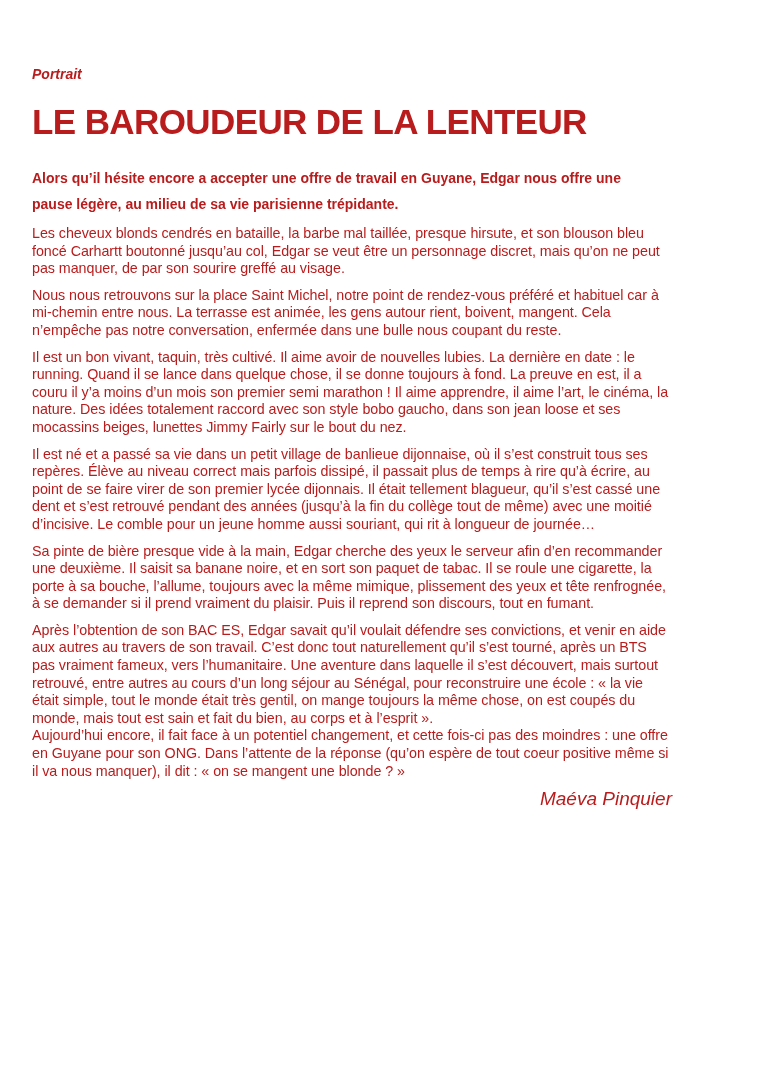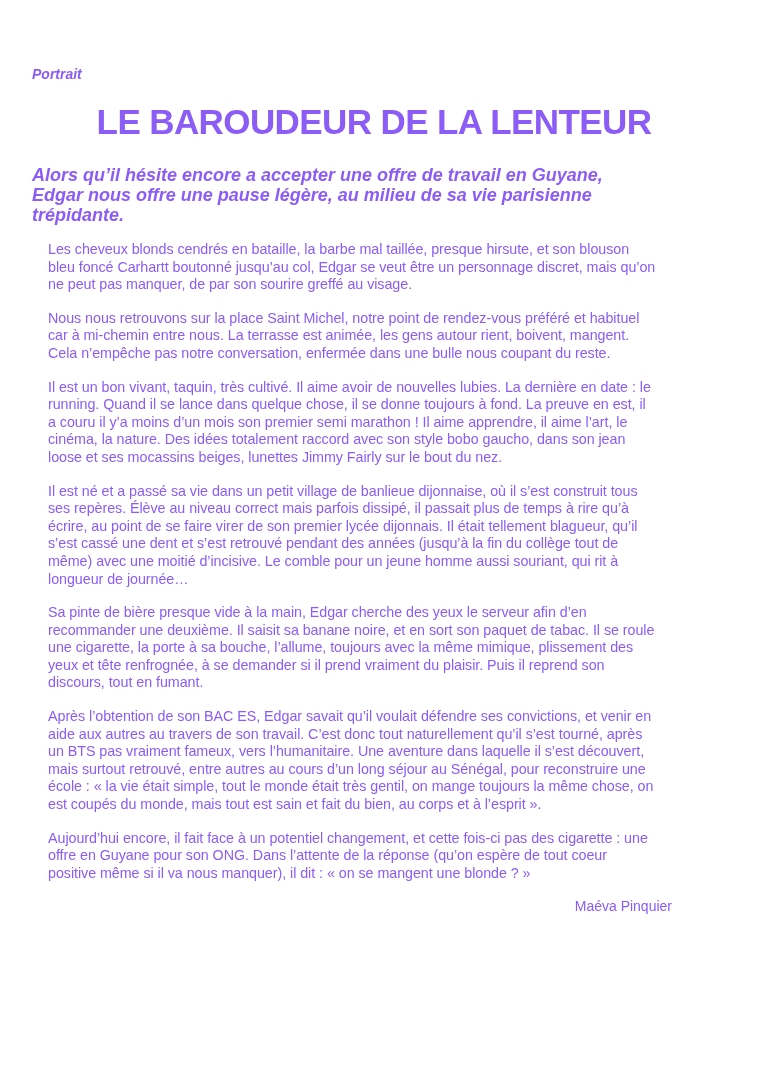--- a/index.html
+++ b/index.html
@@ -25,67 +25,66 @@
     font-weight: bold;
     font-style: italic;
     margin: 0;
   }
   .headline {
     font-size: 35px;
     line-height: 37px;
     font-weight: bold;
     letter-spacing: -0.6px;
     margin: 20px 0 0 0;
-    text-align: center;
   }
   .lead {
     margin: 25px 0 0 0;
-    font-size: 18px;
-    line-height: 20px;
+    font-size: 14px;
+    line-height: 26px;
     font-weight: bold;
-    font-style: italic;
     max-width: 612px;
   }
   .article-body {
     margin-top: 8px;
     max-width: 640px;
   }
   .para {
-    margin: 16px;
+    margin: 0;
     font-size: 14.3px;
     line-height: 17.6px;
     letter-spacing: -0.05px;
   }
   .para.spaced {
     margin-bottom: 9px;
   }
   .it {
   }
   .signature {
     margin-top: 10px;
-    font-size: 14px;
+    font-size: 19px;
     line-height: 17.6px;
     text-align: right;
     max-width: 640px;
+    font-style: italic;
   }
 </style>
 </head>
 <body>
 
-<div class="page" style="background: rgb(255, 255, 255); color: #8b5cf6; padding-left: 32px;">
+<div class="page" style="background: rgb(255, 255, 255); color: #b91c1c; padding-left: 32px;">
   <p class="kicker">Portrait</p>
 
   <h1 class="headline">LE BAROUDEUR DE LA LENTEUR</h1>
 
   <p class="lead">Alors qu’il hésite encore a accepter une offre de travail en Guyane, Edgar nous offre une pause légère, au milieu de sa vie parisienne trépidante.</p>
 
   <div class="article-body">
       <p class="para spaced"><span>Les cheveux blonds cendrés en bataille, la barbe mal taillée, presque hirsute, et son blouson bleu foncé Carhartt boutonné jusqu’au col, Edgar se veut être un personnage discret, mais qu’on ne peut pas manquer, de par son sourire greffé au visage.</span></p>
       <p class="para spaced"><span>Nous nous retrouvons sur la place Saint Michel, notre point de rendez-vous préféré et habituel car à mi-chemin entre nous. La terrasse est animée, les gens autour rient, boivent, mangent. Cela n’empêche pas notre conversation, enfermée dans une bulle nous coupant du reste.</span></p>
       <p class="para spaced"><span>Il est un bon vivant, taquin, très cultivé. Il aime avoir de nouvelles lubies. La dernière en date : le running. Quand il se lance dans quelque chose, il se donne toujours à fond. La preuve en est, il a couru il y’a moins d’un mois son premier semi marathon ! Il aime apprendre, il aime l’art, le cinéma, la nature. Des idées totalement raccord avec son style </span><span class="it">bobo gaucho</span><span>, dans son jean loose et ses mocassins beiges, lunettes Jimmy Fairly sur le bout du nez.</span></p>
       <p class="para spaced"><span>Il est né et a passé sa vie dans un petit village de banlieue dijonnaise, où il s’est construit tous ses repères. Élève au niveau correct mais parfois dissipé, il passait plus de temps à rire qu’à écrire, au point de se faire virer de son premier lycée dijonnais. Il était tellement blagueur, qu’il s’est cassé une dent et s’est retrouvé pendant des années (jusqu’à la fin du collège tout de même) avec une moitié d’incisive. Le comble pour un jeune homme aussi souriant, qui rit à longueur de journée…</span></p>
       <p class="para spaced"><span>Sa pinte de bière presque vide à la main, Edgar cherche des yeux le serveur afin d’en recommander une deuxième. Il saisit sa banane noire, et en sort son paquet de tabac. Il se roule une cigarette, la porte à sa bouche, l’allume, toujours avec la même mimique, plissement des yeux et tête renfrognée, à se demander si il prend vraiment du plaisir. Puis il reprend son discours, tout en fumant.</span></p>
       <p class="para"><span>Après l’obtention de son BAC ES, Edgar savait qu’il voulait défendre ses convictions, et venir en aide aux autres au travers de son travail. C’est donc tout naturellement qu’il s’est tourné, après un BTS pas vraiment fameux, vers l’humanitaire. Une aventure dans laquelle il s’est découvert, mais surtout retrouvé, entre autres au cours d’un long séjour au Sénégal, pour reconstruire une école : </span><span class="it">« la vie était simple, tout le monde était très gentil, on mange toujours la même chose, on est coupés du monde, mais tout est sain et fait du bien, au corps et à l’esprit »</span><span>.</span></p>
-      <p class="para"><span>Aujourd’hui encore, il fait face à un potentiel changement, et cette fois-ci pas des cigarette : une offre en Guyane pour son ONG. Dans l’attente de la réponse (qu’on espère de tout coeur positive même si il va nous manquer), il dit : </span><span class="it">« on se mangent une blonde ? »</span></p>
+      <p class="para"><span>Aujourd’hui encore, il fait face à un potentiel changement, et cette fois-ci pas des moindres : une offre en Guyane pour son ONG. Dans l’attente de la réponse (qu’on espère de tout coeur positive même si il va nous manquer), il dit : </span><span class="it">« on se mangent une blonde ? »</span></p>
     </div>
 
   <div class="signature">Maéva Pinquier</div>
 </div>
 
 </body></html>

